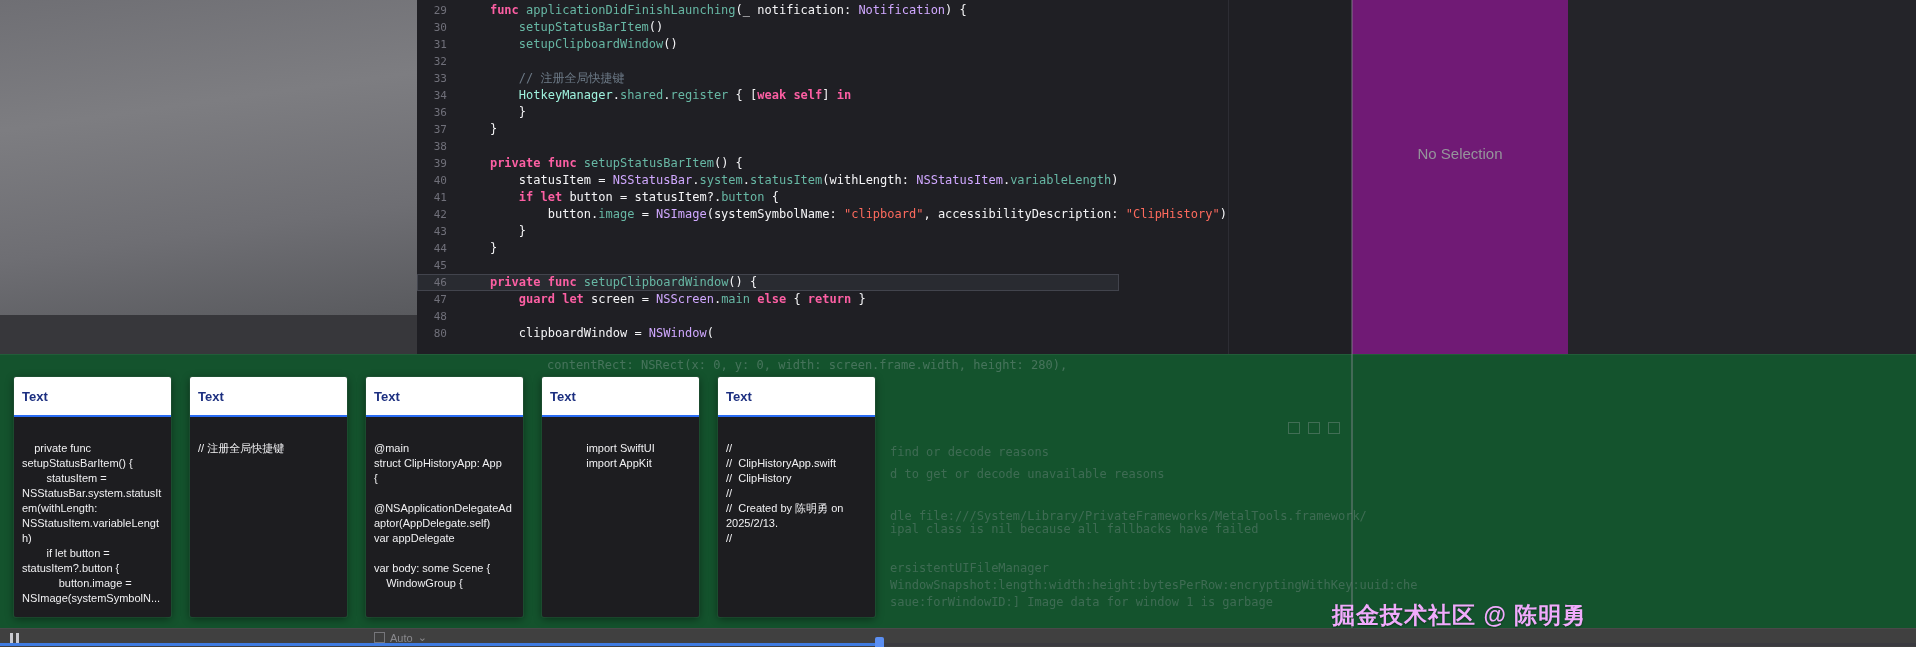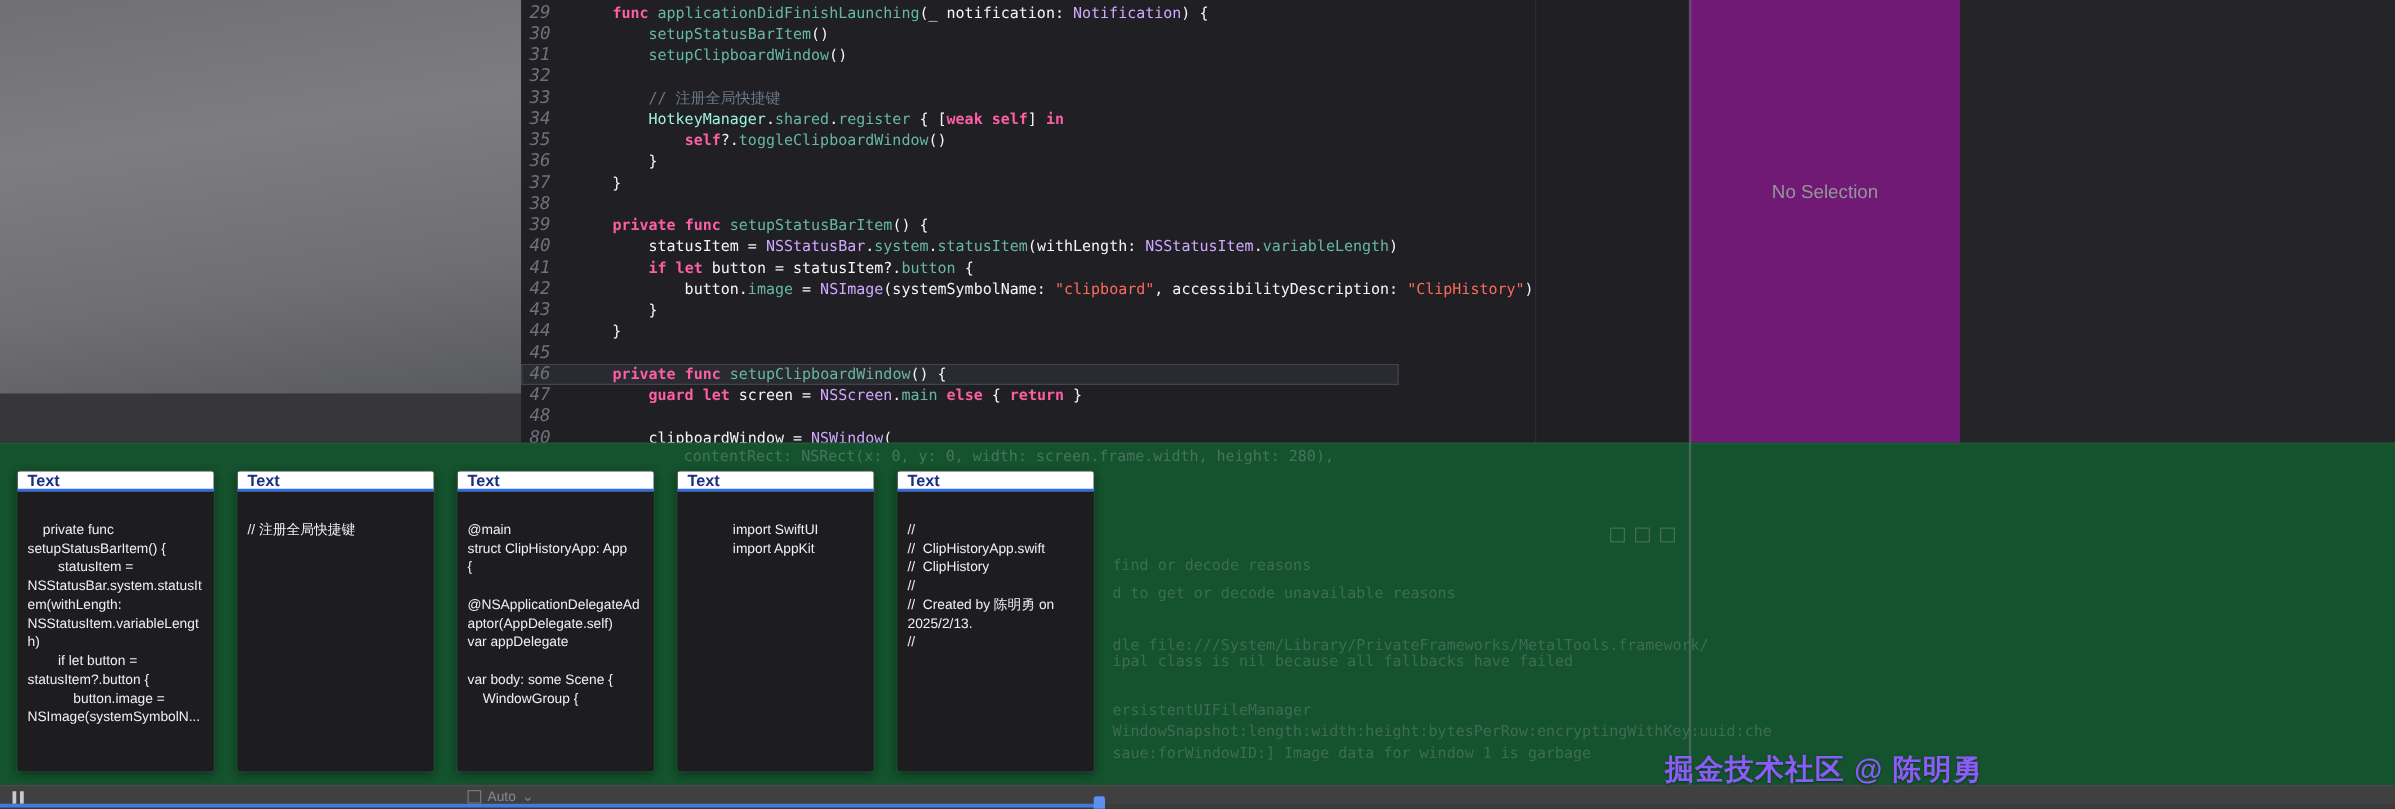--- a/index.html
+++ b/index.html
@@ -12,21 +12,21 @@
   .desktop-left{position:absolute;left:0;top:0;width:417px;height:315px;
     background:linear-gradient(172deg,#6f6f74 0%,#7d7d81 35%,#6e6e73 70%,#595a5e 100%);}
   .desktop-left-lower{position:absolute;left:0;top:315px;width:417px;height:39px;background:#37373b;}
   
   .editor{position:absolute;left:417px;top:0;width:935px;height:647px;background:#1f1f24;}
   .page-guide{position:absolute;left:811px;top:0;width:1px;height:354px;background:#2d2d34;}
   #code-lines{position:absolute;left:0;top:2px;width:100%;}
   .code-row{display:flex;height:17px;line-height:17px;
     font-family:"DejaVu Sans Mono",monospace;font-size:12px;white-space:pre;}
   .code-row.hl{background:#292b31;box-shadow:inset 0 0 0 1px #42444d;width:702px;}
-  .ln{width:30px;flex:0 0 30px;text-align:center;color:#70707a;font-size:14px;font-style:italic;}
+  .ln{width:30px;flex:0 0 30px;text-align:right;color:#70707a;font-size:11px;}
   .code{margin-left:14px;color:#fff;}
   .tok-p{color:#f5f5f7;}
   .tok-k{color:#FC5FA3;font-weight:bold;}
   .tok-t{color:#D0A8FF;}
   .tok-pt{color:#9EF1DD;}
   .tok-f{color:#67B7A4;}
   .tok-s{color:#FC6A5D;}
   .tok-c{color:#6C7986;}
   
   .inspector{position:absolute;left:1352px;top:0;width:216px;height:354px;background:#701a75;}
@@ -40,21 +40,21 @@
   .console-line{position:absolute;left:890px;font-family:"DejaVu Sans Mono",monospace;
     font-size:12px;color:rgba(172,172,182,0.28);white-space:pre;}
   .cl-0{top:90px}.cl-1{top:112px}.cl-2{top:154px}.cl-3{top:167px}
   .cl-4{top:206px}.cl-5{top:223px}.cl-6{top:240px}
   .console-icons{position:absolute;left:1288px;top:67px;display:flex;gap:8px;opacity:.28;}
   .console-icons i{width:10px;height:10px;border:1px solid #b5b5bd;display:block;}
   
   .cards{position:absolute;left:14px;top:22px;display:flex;gap:19px;}
   .card{width:157px;height:240px;background:#1d1d20;border-radius:2px;overflow:hidden;
     box-shadow:0 0 0 1px rgba(255,255,255,0.05),0 2px 8px rgba(0,0,0,0.45);}
-  .card-header{height:16px;background:#ffffff;border-bottom:2px solid #2a6df5;
+  .card-header{height:40px;background:#ffffff;border-bottom:2px solid #2a6df5;
     display:flex;align-items:center;padding-left:8px;box-sizing:border-box;}
   .card-title{font-size:13px;font-weight:bold;color:#1c2f80;}
   .card-body{height:214px;box-sizing:border-box;padding:24px 8px 8px;overflow:hidden;
     font-size:11px;line-height:15px;color:#f0f0f2;
     white-space:pre-wrap;overflow-wrap:anywhere;}
   .card.center .card-body{text-align:center;}
   .card.center .card-body span{display:inline-block;text-align:left;}
   
   .pane-separator{position:absolute;left:1351px;top:0;width:2px;height:647px;
     background:rgba(140,140,150,0.4);}
@@ -65,38 +65,37 @@
   .pause-icon i{width:3px;height:11px;background:#c9c9cf;display:block;}
   .auto-chip{position:absolute;left:374px;top:2px;display:flex;gap:5px;align-items:center;
     color:rgba(185,185,192,0.6);font-size:11px;}
   .auto-chip .sq{width:9px;height:9px;border:1px solid rgba(185,185,192,0.45);display:block;}
   .auto-chip .chev::before{content:"⌄";}
   .progress-track{position:absolute;left:0;top:14px;width:1916px;height:3px;background:#3a3a40;}
   .progress-fill{width:876px;height:3px;background:#3f7be0;}
   .progress-knob{position:absolute;left:870px;top:-6px;width:9px;height:13px;border-radius:2px;background:#5b8ff2;}
   
   .watermark{position:absolute;left:1332px;top:600px;font-size:23px;font-weight:bold;
-    color:#8b5cf6;letter-spacing:1px;text-shadow:0 1px 2px rgba(0,0,0,0.4);}
+    color:#f0abfc;letter-spacing:1px;text-shadow:0 1px 2px rgba(0,0,0,0.4);}
 </style>
 </head>
 <body>
 
 <div class="desktop-left"></div>
 <div class="desktop-left-lower"></div>
 
 <div class="editor">
   <div class="page-guide"></div>
   <div id="code-lines">
       <div class="code-row"><span class="ln">29</span><span class="code"><span class="tok-p">    </span><span class="tok-k">func</span><span class="tok-p"> </span><span class="tok-f">applicationDidFinishLaunching</span><span class="tok-p">(_ notification: </span><span class="tok-t">Notification</span><span class="tok-p">) {</span></span></div>
       <div class="code-row"><span class="ln">30</span><span class="code"><span class="tok-p">        </span><span class="tok-f">setupStatusBarItem</span><span class="tok-p">()</span></span></div>
       <div class="code-row"><span class="ln">31</span><span class="code"><span class="tok-p">        </span><span class="tok-f">setupClipboardWindow</span><span class="tok-p">()</span></span></div>
       <div class="code-row"><span class="ln">32</span><span class="code"></span></div>
       <div class="code-row"><span class="ln">33</span><span class="code"><span class="tok-p">        </span><span class="tok-c">// 注册全局快捷键</span></span></div>
       <div class="code-row"><span class="ln">34</span><span class="code"><span class="tok-p">        </span><span class="tok-pt">HotkeyManager</span><span class="tok-p">.</span><span class="tok-f">shared</span><span class="tok-p">.</span><span class="tok-f">register</span><span class="tok-p"> { [</span><span class="tok-k">weak</span><span class="tok-p"> </span><span class="tok-k">self</span><span class="tok-p">] </span><span class="tok-k">in</span></span></div>
-      <div class="code-row"><span class="ln">35</span><span class="code"><span class="tok-p">            </span><span class="tok-k">self</span><span class="tok-p">?.</span><span class="tok-f">toggleClipboardWindow</span><span class="tok-p">()</span></span></div>
       <div class="code-row"><span class="ln">36</span><span class="code"><span class="tok-p">        }</span></span></div>
       <div class="code-row"><span class="ln">37</span><span class="code"><span class="tok-p">    }</span></span></div>
       <div class="code-row"><span class="ln">38</span><span class="code"></span></div>
       <div class="code-row"><span class="ln">39</span><span class="code"><span class="tok-p">    </span><span class="tok-k">private</span><span class="tok-p"> </span><span class="tok-k">func</span><span class="tok-p"> </span><span class="tok-f">setupStatusBarItem</span><span class="tok-p">() {</span></span></div>
       <div class="code-row"><span class="ln">40</span><span class="code"><span class="tok-p">        statusItem = </span><span class="tok-t">NSStatusBar</span><span class="tok-p">.</span><span class="tok-f">system</span><span class="tok-p">.</span><span class="tok-f">statusItem</span><span class="tok-p">(withLength: </span><span class="tok-t">NSStatusItem</span><span class="tok-p">.</span><span class="tok-f">variableLength</span><span class="tok-p">)</span></span></div>
       <div class="code-row"><span class="ln">41</span><span class="code"><span class="tok-p">        </span><span class="tok-k">if</span><span class="tok-p"> </span><span class="tok-k">let</span><span class="tok-p"> button = statusItem?.</span><span class="tok-f">button</span><span class="tok-p"> {</span></span></div>
       <div class="code-row"><span class="ln">42</span><span class="code"><span class="tok-p">            button.</span><span class="tok-f">image</span><span class="tok-p"> = </span><span class="tok-t">NSImage</span><span class="tok-p">(systemSymbolName: </span><span class="tok-s">"clipboard"</span><span class="tok-p">, accessibilityDescription: </span><span class="tok-s">"ClipHistory"</span><span class="tok-p">)</span></span></div>
       <div class="code-row"><span class="ln">43</span><span class="code"><span class="tok-p">        }</span></span></div>
       <div class="code-row"><span class="ln">44</span><span class="code"><span class="tok-p">    }</span></span></div>
       <div class="code-row"><span class="ln">45</span><span class="code"></span></div>

